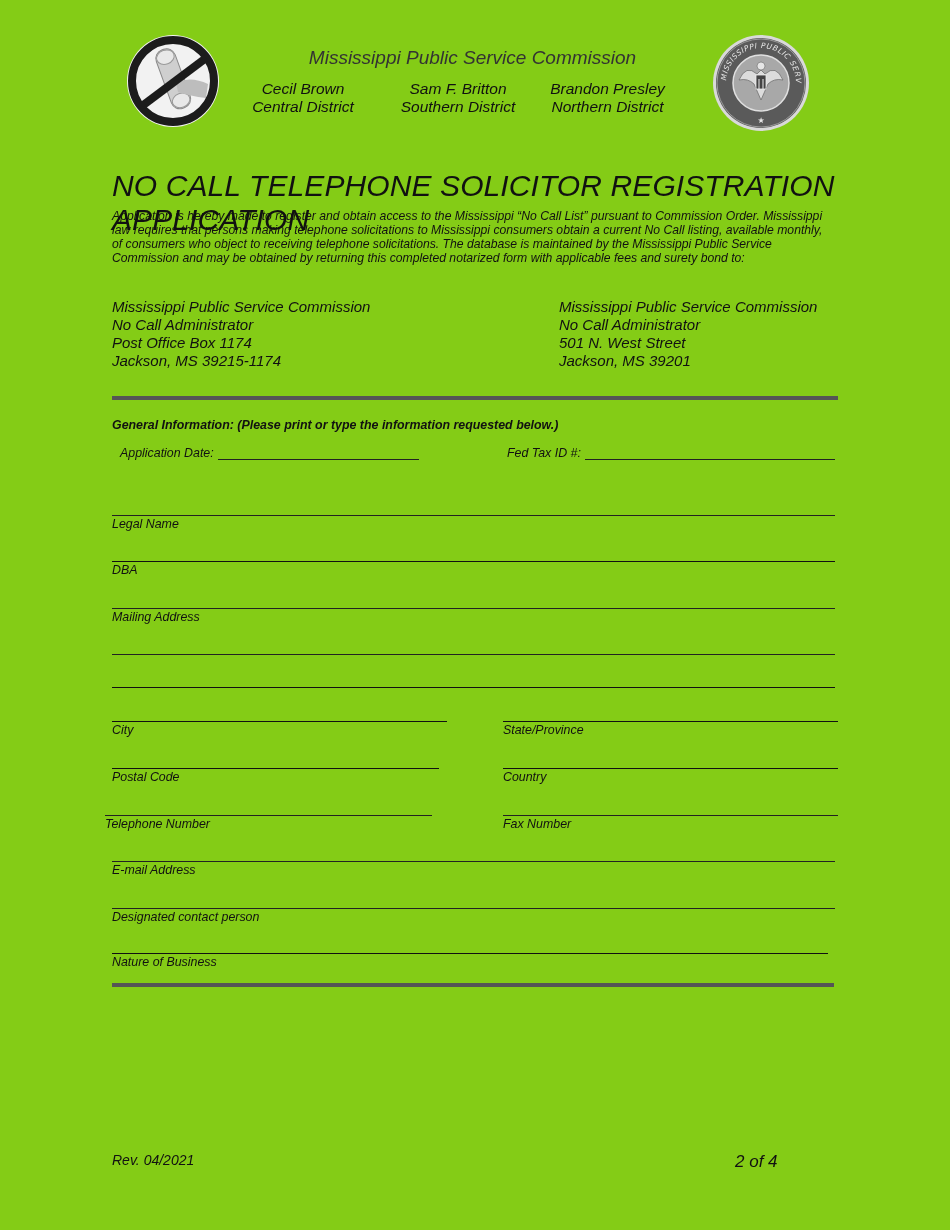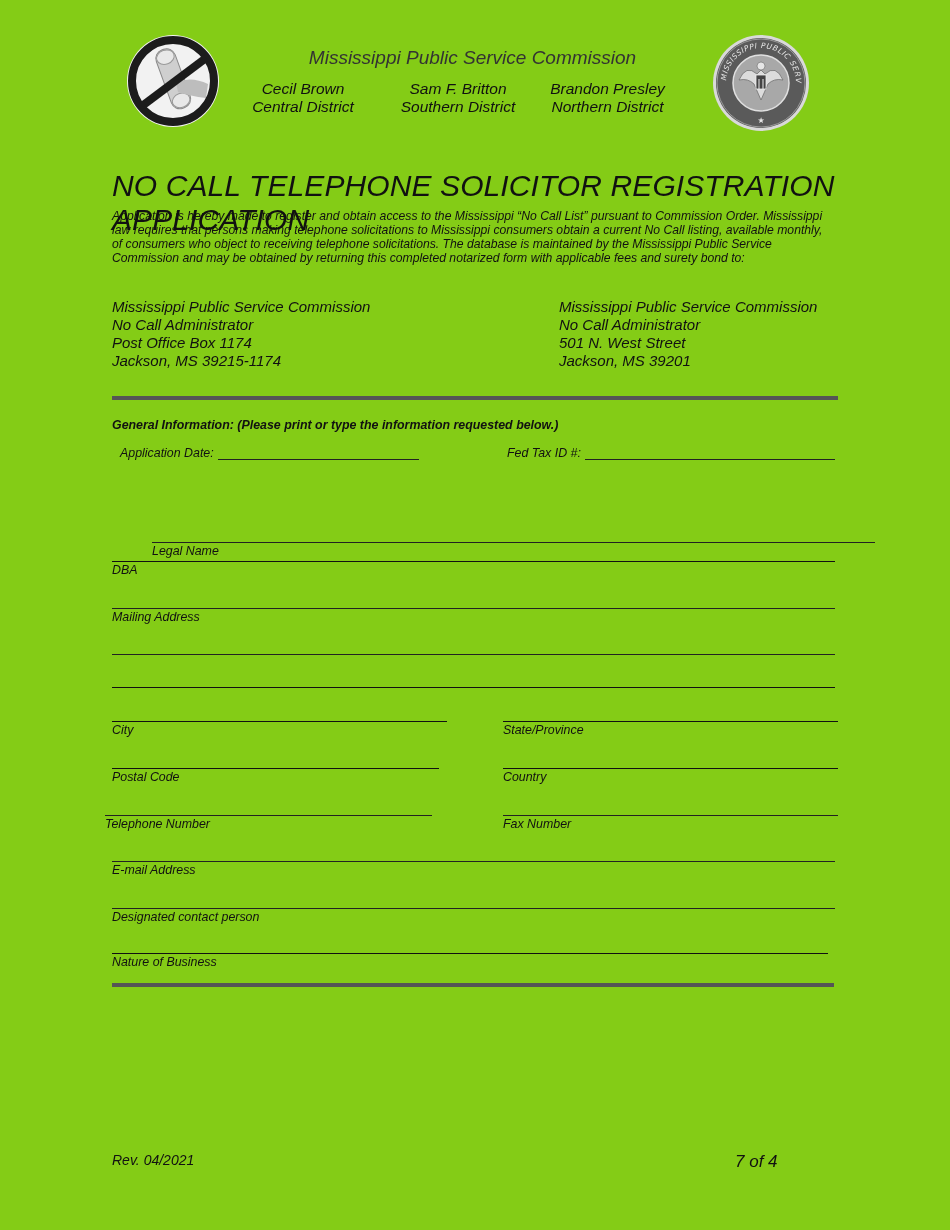--- a/index.html
+++ b/index.html
@@ -200,21 +200,21 @@
 
   <div class="abs inline-field f-appdate">
     <span>Application Date:</span>
     <span class="line"></span>
   </div>
   <div class="abs inline-field f-taxid">
     <span>Fed Tax ID #:</span>
     <span class="line"></span>
   </div>
 
-  <div class="abs" style="left:112px; top:542px; width:723px;margin-left:40px;">
+  <div class="abs" style="left:112px; top:515px; width:723px;">
     <div class="field-line"></div>
     <div class="field-label">Legal Name</div>
   </div>
 
   <div class="abs" style="left:112px; top:561px; width:723px;">
     <div class="field-line thick"></div>
     <div class="field-label">DBA</div>
   </div>
 
   <div class="abs" style="left:112px; top:608px; width:723px;">
@@ -267,15 +267,15 @@
   </div>
 
   <div class="abs" style="left:112px; top:953px; width:723px;">
     <div class="field-line thick" style="width:716px;"></div>
     <div class="field-label">Nature of Business</div>
   </div>
 
   <div class="abs double-rule rule-bottom"></div>
 
   <div class="abs footer-rev">Rev. 04/2021</div>
-  <div class="abs footer-page">7 of 4</div>
+  <div class="abs footer-page">2 of 4</div>
 
 </div>
 
 </body></html>

